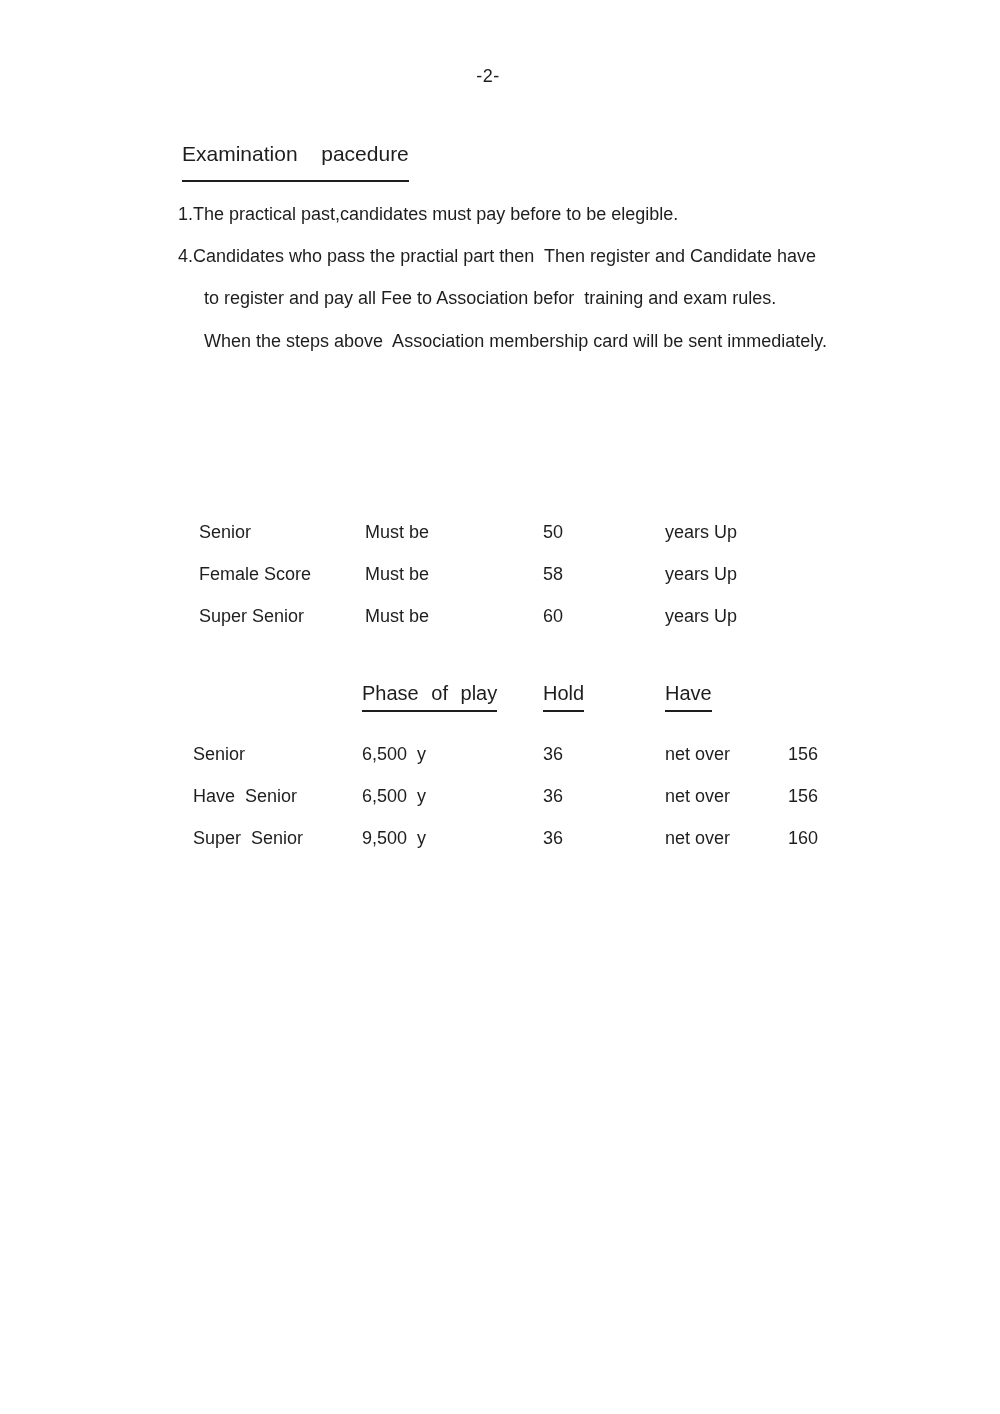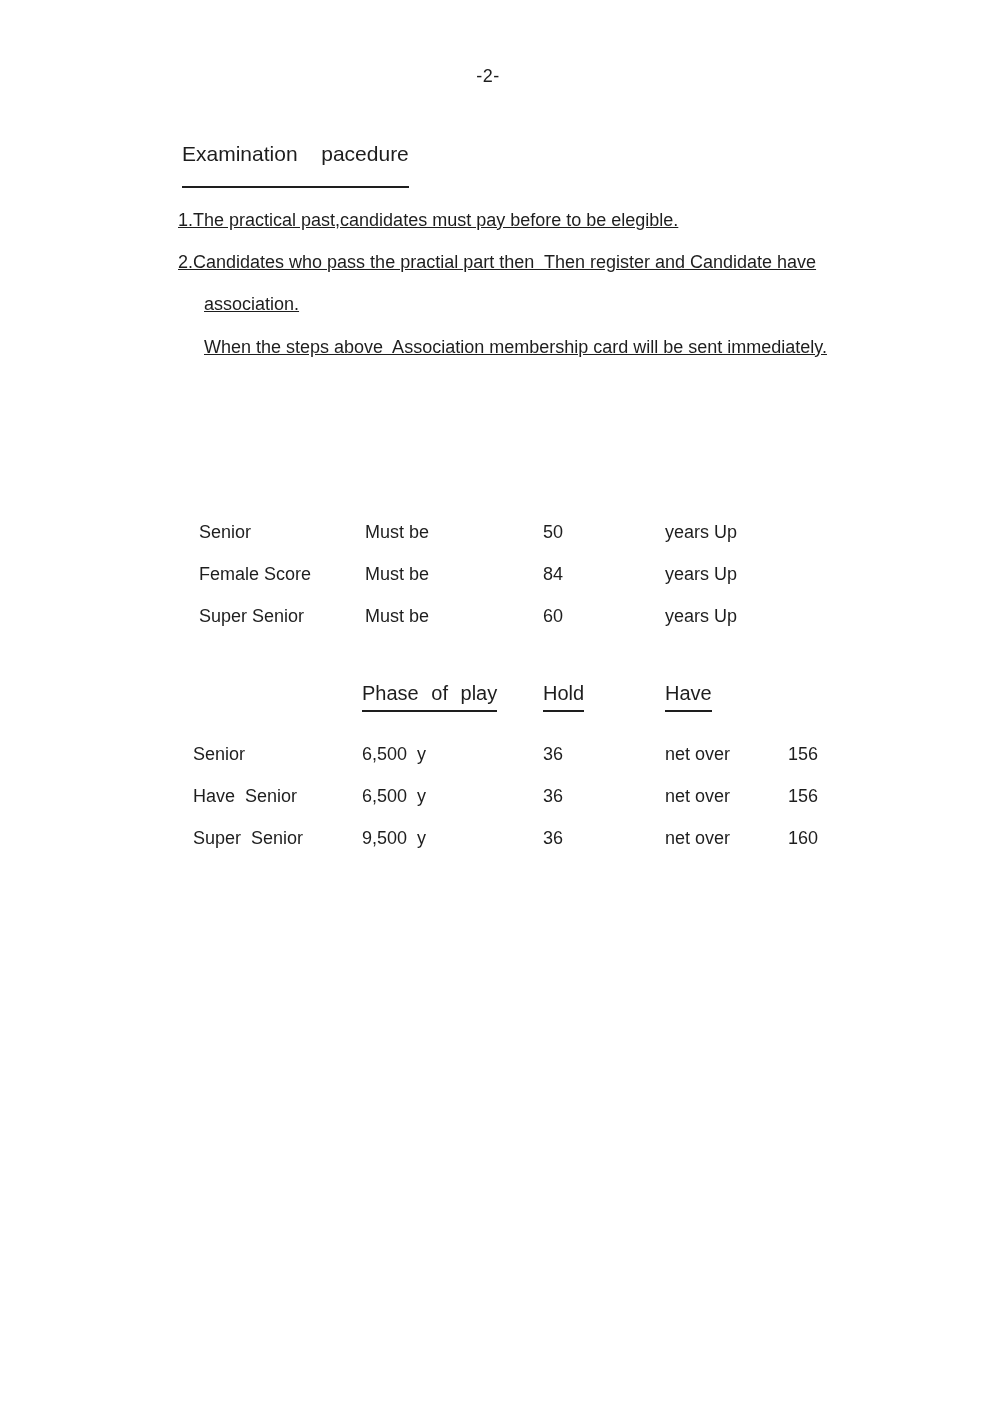--- a/index.html
+++ b/index.html
@@ -27,31 +27,30 @@
   }
   .heading {
     position: absolute;
     left: 182px;
     top: 142px;
     font-size: 21px;
   }
   .heading .u {
     display: inline-block;
     border-bottom: 2px solid #1e1e1e;
-    padding-bottom: 20px;
+    padding-bottom: 14px;
     white-space: pre;
     word-spacing: 6px;
   }
   .para {
     position: absolute;
     left: 178px;
-    top: 199px;
+    top: 193px;
     width: 780px;
     font-size: 18px;
-    text-decoration: underline;
   }
   .para .line {
     height: 42.2px;
     line-height: 42.2px;
     white-space: pre;
   }
   .para .line.indent {
     padding-left: 26px;
   }
   .agegrid {
@@ -106,34 +105,34 @@
 <div class="page">
 
   <div class="pagenum">-2-</div>
 
   <div class="heading">
     <span class="u">Examination  pacedure</span>
   </div>
 
   <div class="para">
     <div class="line">1.The practical past,candidates must pay before to be elegible.</div>
-    <div class="line">2.Candidates who pass the practial part then  Then register and Candidate have</div>
-    <div class="line indent">association.</div>
+    <div class="line">4.Candidates who pass the practial part then  Then register and Candidate have</div>
+    <div class="line indent">to register and pay all Fee to Association befor  training and exam rules.</div>
     <div class="line indent">When the steps above  Association membership card will be sent immediately.</div>
   </div>
 
   <div class="agegrid">
     <div class="cell">Senior</div>
     <div class="cell">Must be</div>
     <div class="cell">50</div>
     <div class="cell">years Up</div>
 
     <div class="cell">Female Score</div>
     <div class="cell">Must be</div>
-    <div class="cell">84</div>
+    <div class="cell">58</div>
     <div class="cell">years Up</div>
 
     <div class="cell">Super Senior</div>
     <div class="cell">Must be</div>
     <div class="cell">60</div>
     <div class="cell">years Up</div>
   </div>
 
   <div class="t2header">
     <div class="cell"></div>

